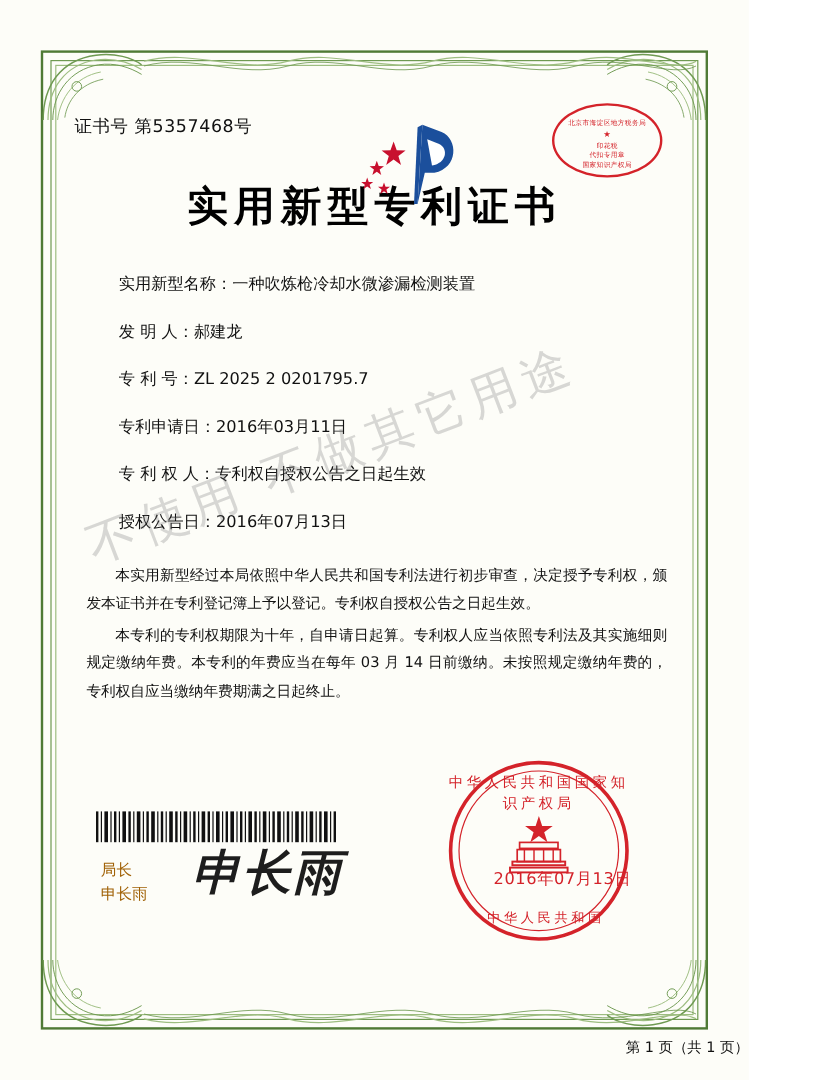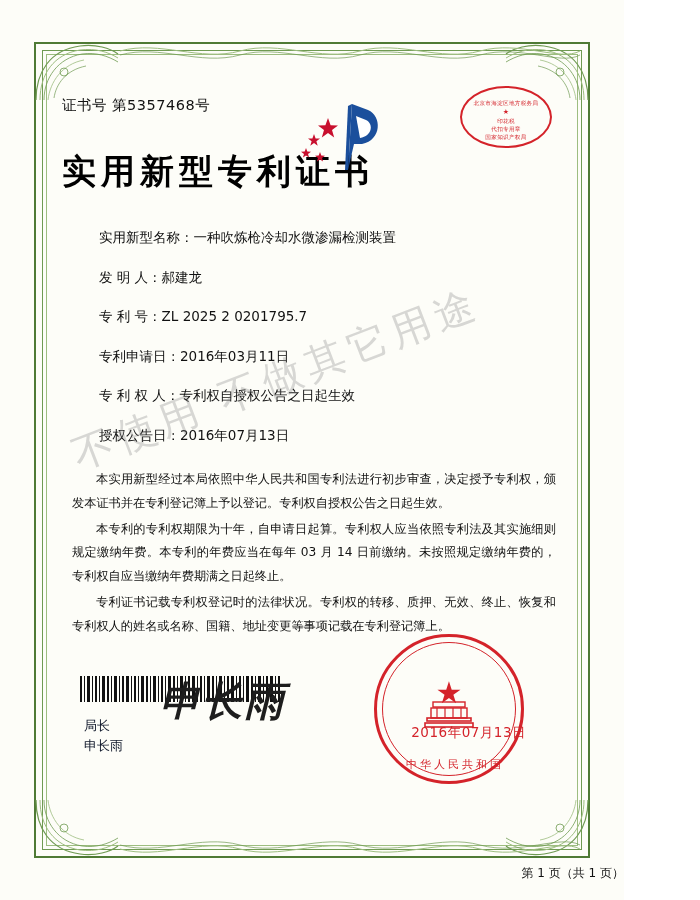--- a/index.html
+++ b/index.html
@@ -125,21 +125,21 @@
   .red-seal-top .arc {
     font-size: 5.6px;
     display: block;
   }
   .red-seal-top .star {
     color: #d4232a;
     font-size: 7px;
   }
 
   .title {
-    text-align: left;
+    text-align: center;
     font-family: "DejaVu Serif", "Liberation Serif", serif;
     font-weight: bold;
     font-size: 34px;
     letter-spacing: 5px;
     margin-top: 34px;
     color: #000;
   }
 
   .fields {
     margin-top: 36px;
@@ -204,22 +204,21 @@
     position: absolute;
     left: 22px;
     bottom: 74px;
     width: 320px;
   }
   .sig-labels {
     display: inline-block;
     vertical-align: top;
     font-size: 13px;
     line-height: 1.55;
-    color: #0f172a;
-    margin-top: 26px;
+    color: #a16207;
   }
   .handwriting {
     position: absolute;
     left: 76px;
     top: -16px;
     font-family: "DejaVu Serif", "Liberation Serif", serif;
     font-size: 40px;
     font-style: italic;
     font-weight: bold;
     color: #1d1d1d;
@@ -398,21 +397,20 @@
         <span class="field-label">专 利 权 人</span>：<span class="field-value">专利权自授权公告之日起生效</span>
       </div>
       <div class="field-row">
         <span class="field-label">授权公告日</span>：<span class="field-value">2016年07月13日</span>
       </div>
     </div>
 
     <div class="para-block">
       <p>本实用新型经过本局依照中华人民共和国专利法进行初步审查，决定授予专利权，颁发本证书并在专利登记簿上予以登记。专利权自授权公告之日起生效。</p>
       <p>本专利的专利权期限为十年，自申请日起算。专利权人应当依照专利法及其实施细则规定缴纳年费。本专利的年费应当在每年 03 月 14 日前缴纳。未按照规定缴纳年费的，专利权自应当缴纳年费期满之日起终止。</p>
-      <p>专利证书记载专利权登记时的法律状况。专利权的转移、质押、无效、终止、恢复和专利权人的姓名或名称、国籍、地址变更等事项记载在专利登记簿上。</p>
     </div>
 
     <svg class="barcode" viewBox="0 0 200 26" preserveAspectRatio="none">
       <g fill="#111">
         <rect x="0" y="0" width="2" height="26"></rect>
           <rect x="4" y="0" width="1" height="26"></rect>
         <rect x="7" y="0" width="3" height="26"></rect>
           <rect x="12" y="0" width="1" height="26"></rect>
         <rect x="15" y="0" width="2" height="26"></rect>
           <rect x="19" y="0" width="1" height="26"></rect>
@@ -469,20 +467,21 @@
       <div class="sig-labels">
         <div>局长</div>
         <div>申长雨</div>
       </div>
       <div class="handwriting">申长雨</div>
     </div>
 
     <div class="big-seal">
       <div class="ring"></div>
       <div class="inner-ring"></div>
+      <div class="arc-top">中华人民共和国国家知识产权局</div>
       <div class="seal-star">★</div>
       <svg class="emblem" viewBox="0 0 52 34">
         <rect x="4" y="22" width="44" height="3" fill="none" stroke="#d4232a" stroke-width="1.6"></rect>
         <rect x="8" y="12" width="36" height="10" fill="none" stroke="#d4232a" stroke-width="1.4"></rect>
         <line x1="14" y1="12" x2="14" y2="22" stroke="#d4232a" stroke-width="1.2"></line>
         <line x1="22" y1="12" x2="22" y2="22" stroke="#d4232a" stroke-width="1.2"></line>
         <line x1="30" y1="12" x2="30" y2="22" stroke="#d4232a" stroke-width="1.2"></line>
         <line x1="38" y1="12" x2="38" y2="22" stroke="#d4232a" stroke-width="1.2"></line>
         <rect x="10" y="6" width="32" height="5" fill="none" stroke="#d4232a" stroke-width="1.4"></rect>
         <rect x="2" y="27" width="48" height="4" fill="none" stroke="#d4232a" stroke-width="1.6"></rect>

